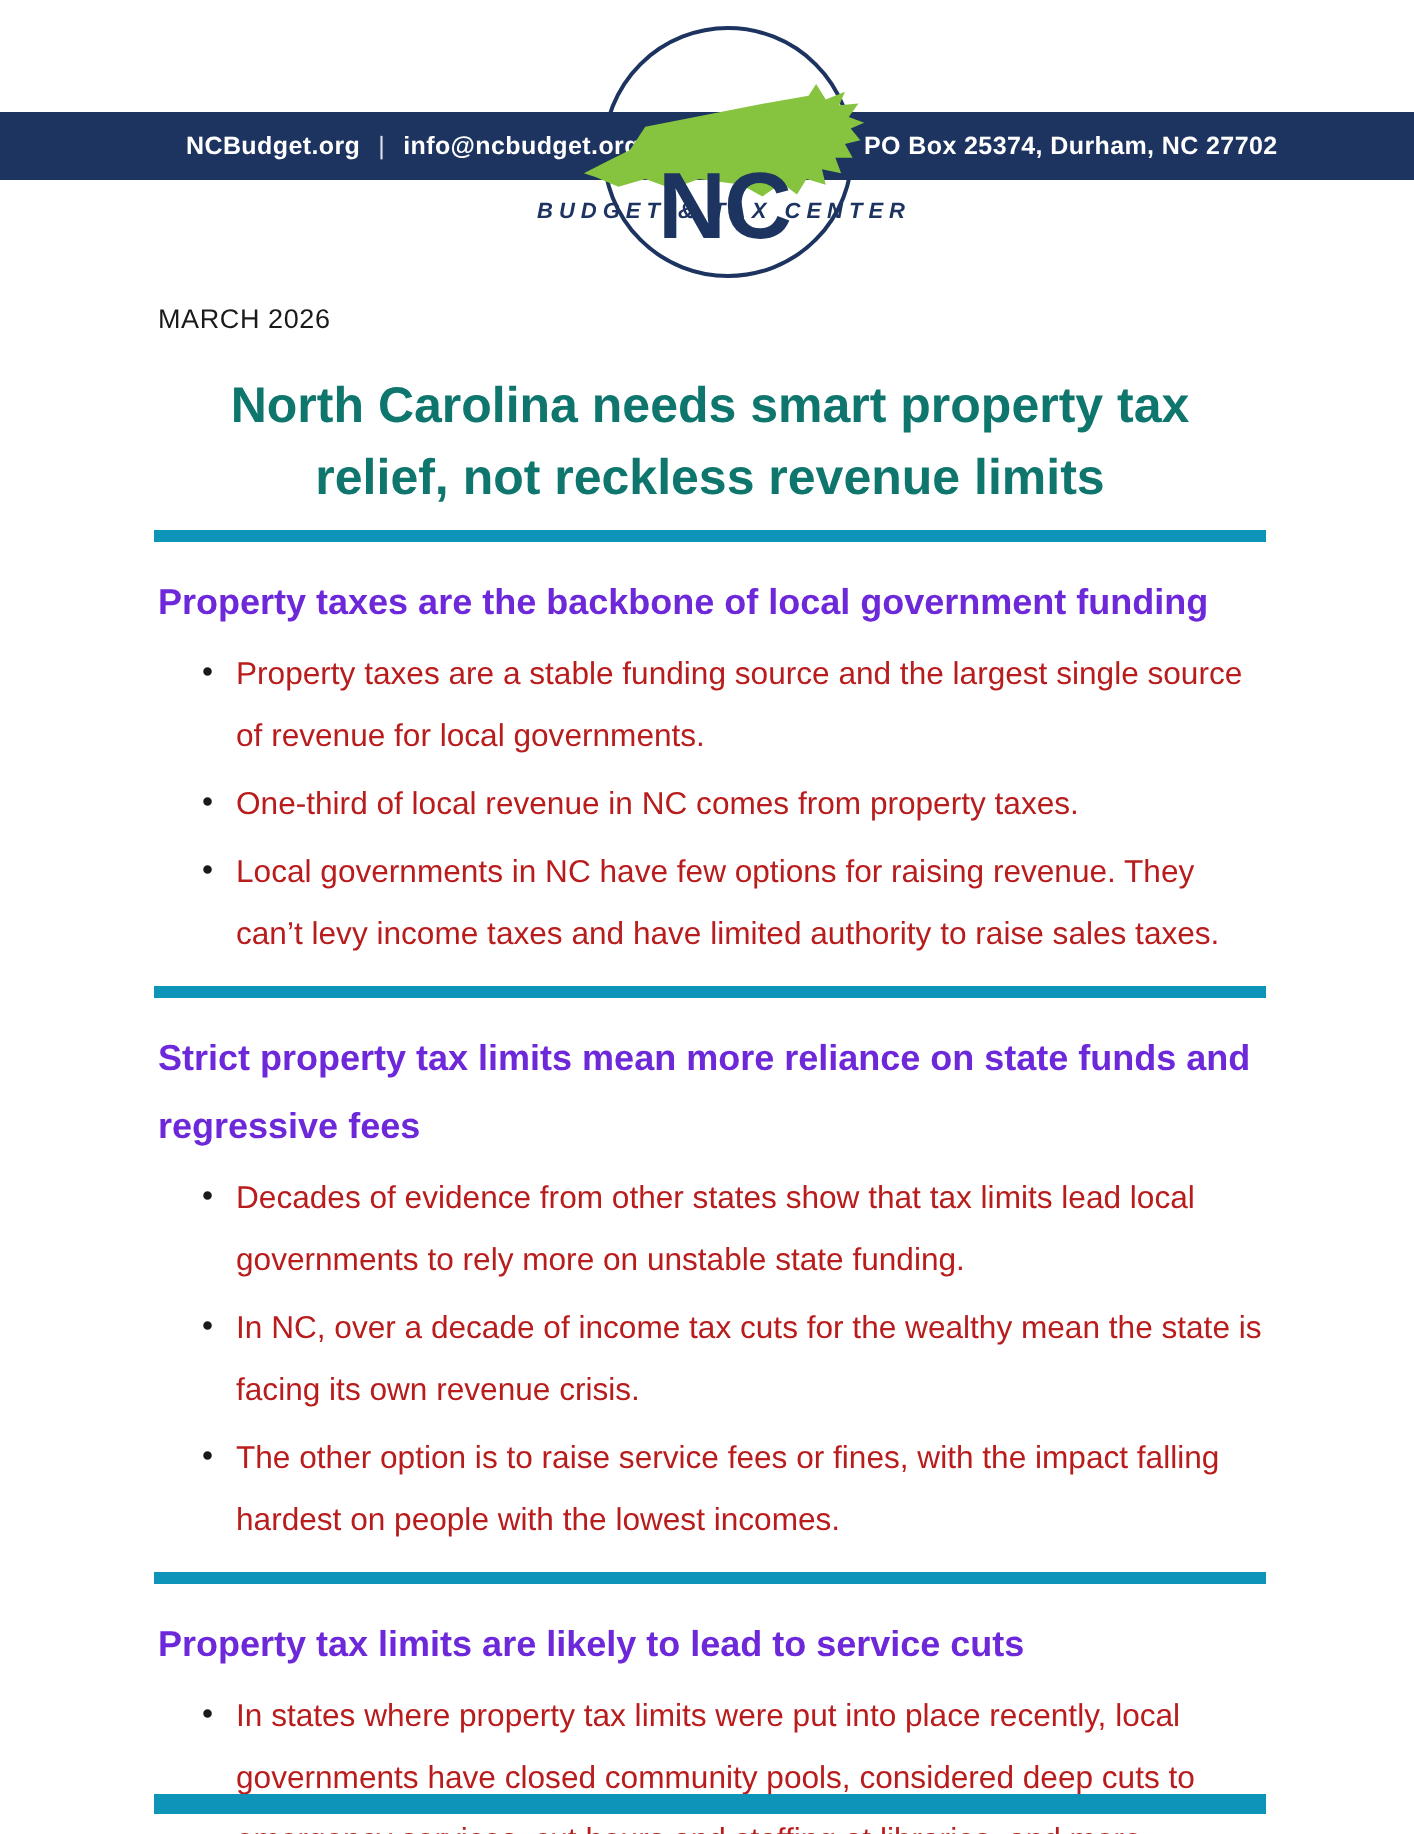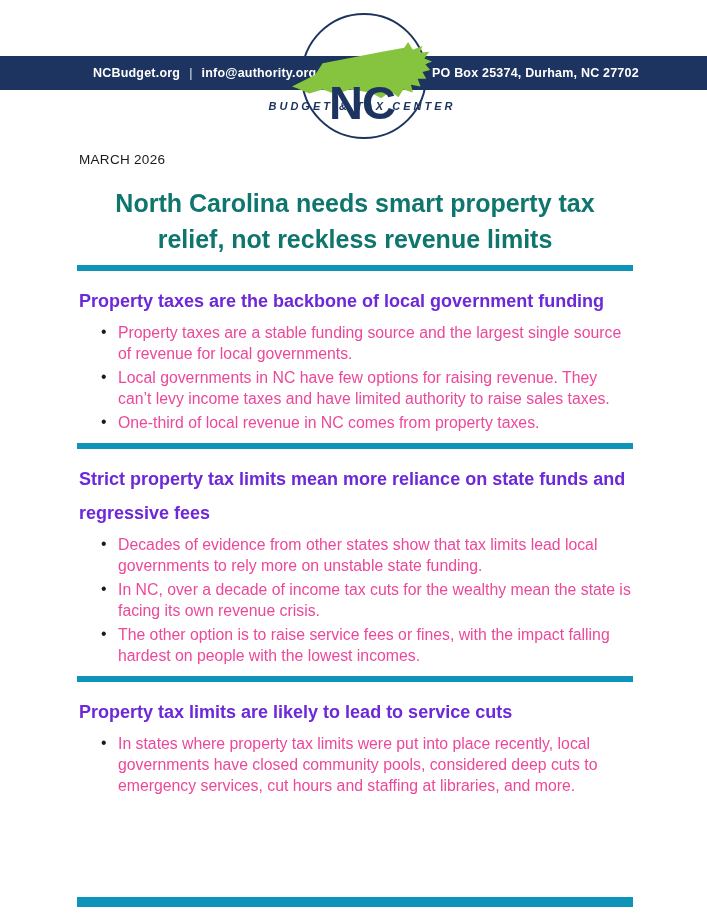--- a/index.html
+++ b/index.html
@@ -24,36 +24,36 @@
     font-size:11px;font-weight:700;letter-spacing:3px;color:#1d3460;z-index:4;white-space:nowrap;font-style:italic;}
   
   .content{position:absolute;left:77px;top:152px;width:556px;}
   .kicker{font-size:13.5px;color:#1a1a1a;margin:0 0 18px 2px;letter-spacing:0.3px;}
   .title{font-size:25px;line-height:36px;font-weight:700;color:#0f766e;
     text-align:center;margin:0 0 8px 0;}
   .rule{height:6px;background:#0d94b8;}
   .sec-heading{font-size:18px;line-height:34px;font-weight:700;color:#6d28d9;
     margin:13px 0 4px 2px;}
   .bullets{list-style:none;margin:4px 0 10px 0;padding:0 0 0 24px;}
-  .bullets li{position:relative;font-size:15.8px;line-height:21px;color:#ec4899;
+  .bullets li{position:relative;font-size:15.8px;line-height:31px;color:#b91c1c;
     margin:0 0 3px 0;padding-left:17px;}
   .bullets li::before{content:"\2022";position:absolute;left:0;top:-1px;color:#1a1a1a;}
   
   .footer-bar{position:absolute;left:77px;top:897px;width:556px;height:10px;background:#0d94b8;}
 </style>
 </head>
 <body>
 
 <div class="page">
 
   <div class="logo-circle"></div>
 
   <div class="topbar">
     <span class="bar-left">
-      <span>NCBudget.org</span><span class="divider">|</span><span>info@authority.org</span>
+      <span>NCBudget.org</span><span class="divider">|</span><span>info@ncbudget.org</span>
     </span>
     <span class="bar-right">PO Box 25374, Durham, NC 27702</span>
   </div>
 
   <svg class="nc-shape" viewBox="0 0 150 66" preserveAspectRatio="none">
     <path d="M2,46 L14,40 L26,34 L34,22 L96,10 L119,6 L123,0 L128,8 L138,4 L135,11 L145,10
              L140,17 L148,20 L141,23 L146,29 L138,31 L142,38 L133,38 L136,46 L126,44 L128,52
              L118,49 L113,57 L105,51 L95,58 L84,52 L62,49 L48,54 L34,49 L20,53 L8,48 Z" fill="#86c43f"></path>
   </svg>
   <div class="logo-nc">NC</div>
@@ -61,22 +61,22 @@
 
   <div class="content">
     <div class="kicker">MARCH 2026</div>
     <h1 class="title"><span>North Carolina needs smart property tax</span><br><span>relief, not reckless revenue limits</span></h1>
     <div id="sections">
   <section class="doc-section">
     <div class="rule"></div>
     <h2 class="sec-heading">Property taxes are the backbone of local government funding</h2>
     <ul class="bullets">
             <li>Property taxes are a stable funding source and the largest single source of revenue for local governments.</li>
+            <li>One-third of local revenue in NC comes from property taxes.</li>
             <li>Local governments in NC have few options for raising revenue. They can’t levy income taxes and have limited authority to raise sales taxes.</li>
-            <li>One-third of local revenue in NC comes from property taxes.</li>
           </ul>
   </section>
 
   <section class="doc-section">
     <div class="rule"></div>
     <h2 class="sec-heading">Strict property tax limits mean more reliance on state funds and regressive fees</h2>
     <ul class="bullets">
             <li>Decades of evidence from other states show that tax limits lead local governments to rely more on unstable state funding.</li>
             <li>In NC, over a decade of income tax cuts for the wealthy mean the state is facing its own revenue crisis.</li>
             <li>The other option is to raise service fees or fines, with the impact falling hardest on people with the lowest incomes.</li>

